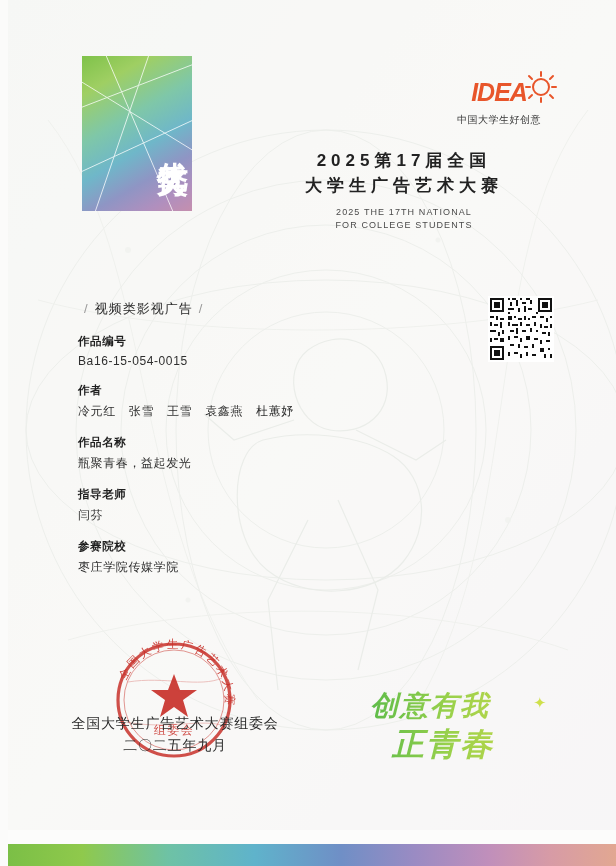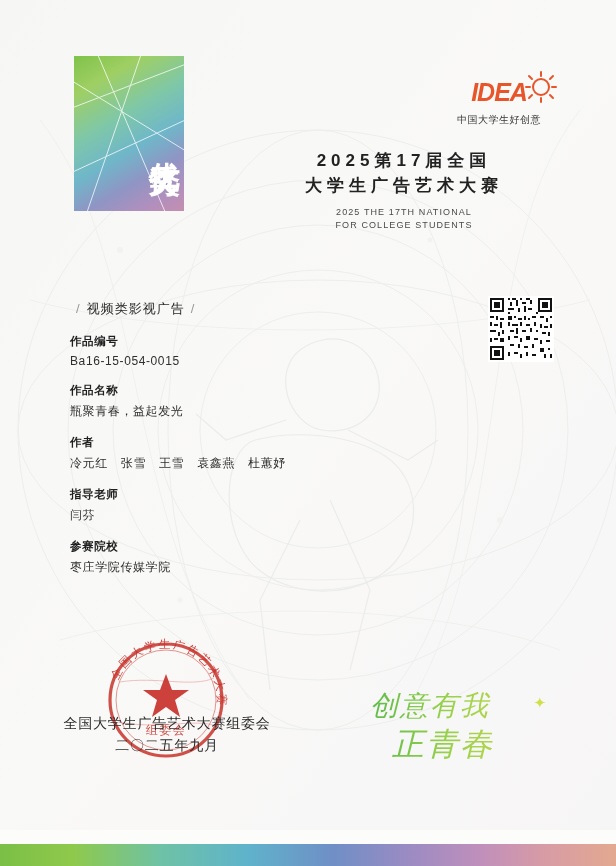--- a/index.html
+++ b/index.html
@@ -7,20 +7,21 @@
     width:616px;height:866px;
     background:#fbfbfa;
     font-family:"Liberation Sans","DejaVu Sans",sans-serif;
     overflow:hidden;
     position:relative;
   }
   #page{
     position:absolute;inset:0;
     background:#fcfcfb;
     overflow:hidden;
+    margin-left:8px;
   }
   
   .bg-art{
     position:absolute;left:0;top:0;width:616px;height:830px;
     opacity:.5;
     pointer-events:none;
   }
   .bg-art svg{display:block}
 
   
@@ -107,21 +108,21 @@
   .issuer{
     position:absolute;left:62px;top:712px;width:210px;text-align:center;
     font-size:14px;color:#2b2b2b;letter-spacing:.8px;line-height:22px;
   }
 
   
   .slogan-art{
     position:absolute;right:56px;bottom:92px;width:200px;height:86px;
   }
   .slogan-art .l1, .slogan-art .l2{
-    font-weight:400;font-style:italic;
+    font-weight:700;font-style:italic;
     background:linear-gradient(90deg,#56b94a,#9ad14b 45%,#d0d94b);
     -webkit-background-clip:text;background-clip:text;color:transparent;
     letter-spacing:2px;
   }
   .slogan-art .l1{font-size:28px;line-height:36px;text-align:left;padding-left:10px;}
   .slogan-art .l2{font-size:32px;line-height:40px;text-align:left;padding-left:32px;}
   .spark{
     position:absolute;right:14px;top:6px;color:#cfe04b;font-size:15px;
   }
 
@@ -311,28 +312,28 @@
   <div class="category">
     <span class="slash">/</span><span>视频类影视广告</span><span class="slash">/</span>
   </div>
 
   <div class="fields">
     <div class="field">
       <div class="label">作品编号</div>
       <div class="value">Ba16-15-054-0015</div>
     </div>
     <div class="field">
-      <div class="label">作品名称</div>
-      <div class="value">瓶聚青春，益起发光</div>
-    </div>
-    <div class="field">
       <div class="label">作者</div>
       <div class="value authors">
         <span>冷元红</span><span>张雪</span><span>王雪</span><span>袁鑫燕</span><span>杜蕙妤</span>
       </div>
+    </div>
+    <div class="field">
+      <div class="label">作品名称</div>
+      <div class="value">瓶聚青春，益起发光</div>
     </div>
     <div class="field">
       <div class="label">指导老师</div>
       <div class="value">闫芬</div>
     </div>
     <div class="field">
       <div class="label">参赛院校</div>
       <div class="value">枣庄学院传媒学院</div>
     </div>
   </div>

